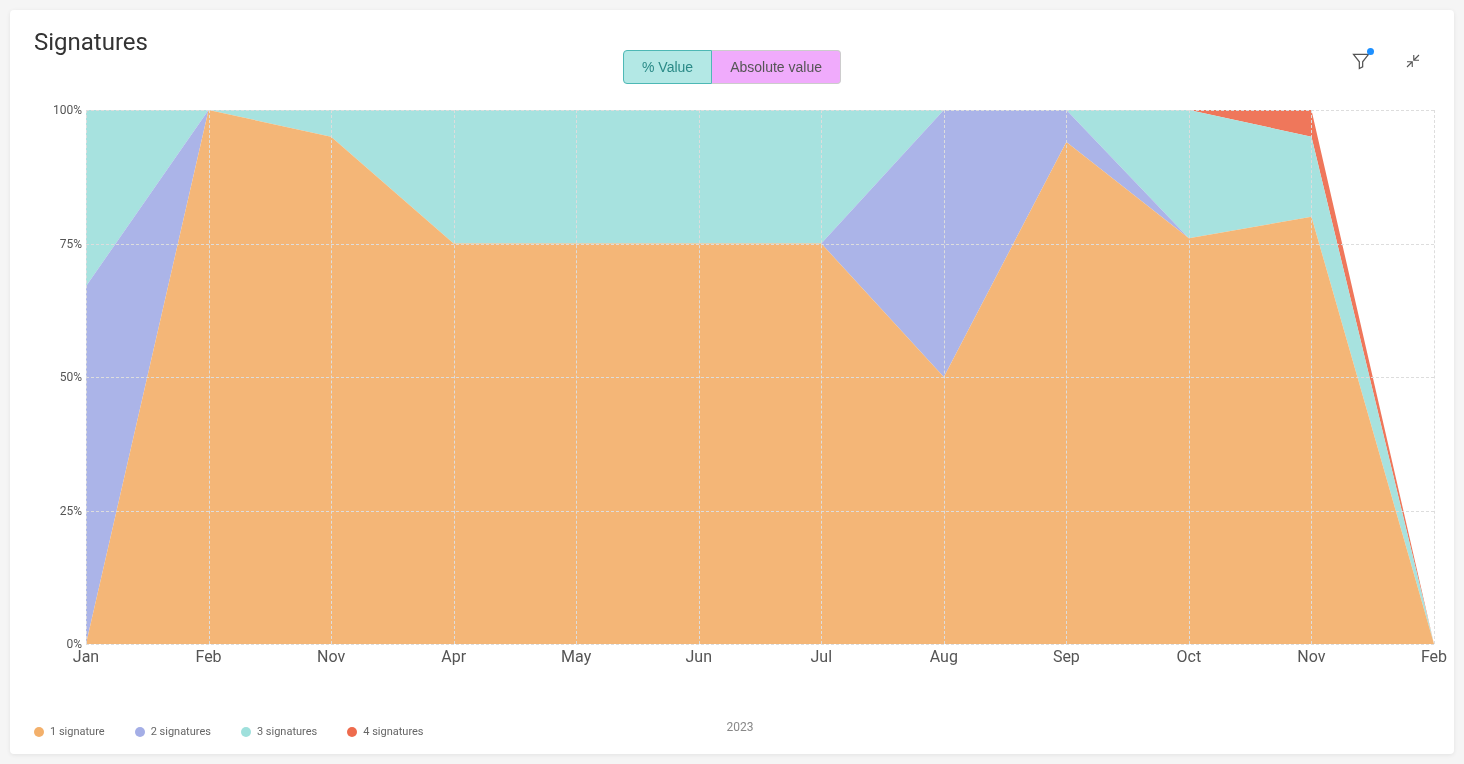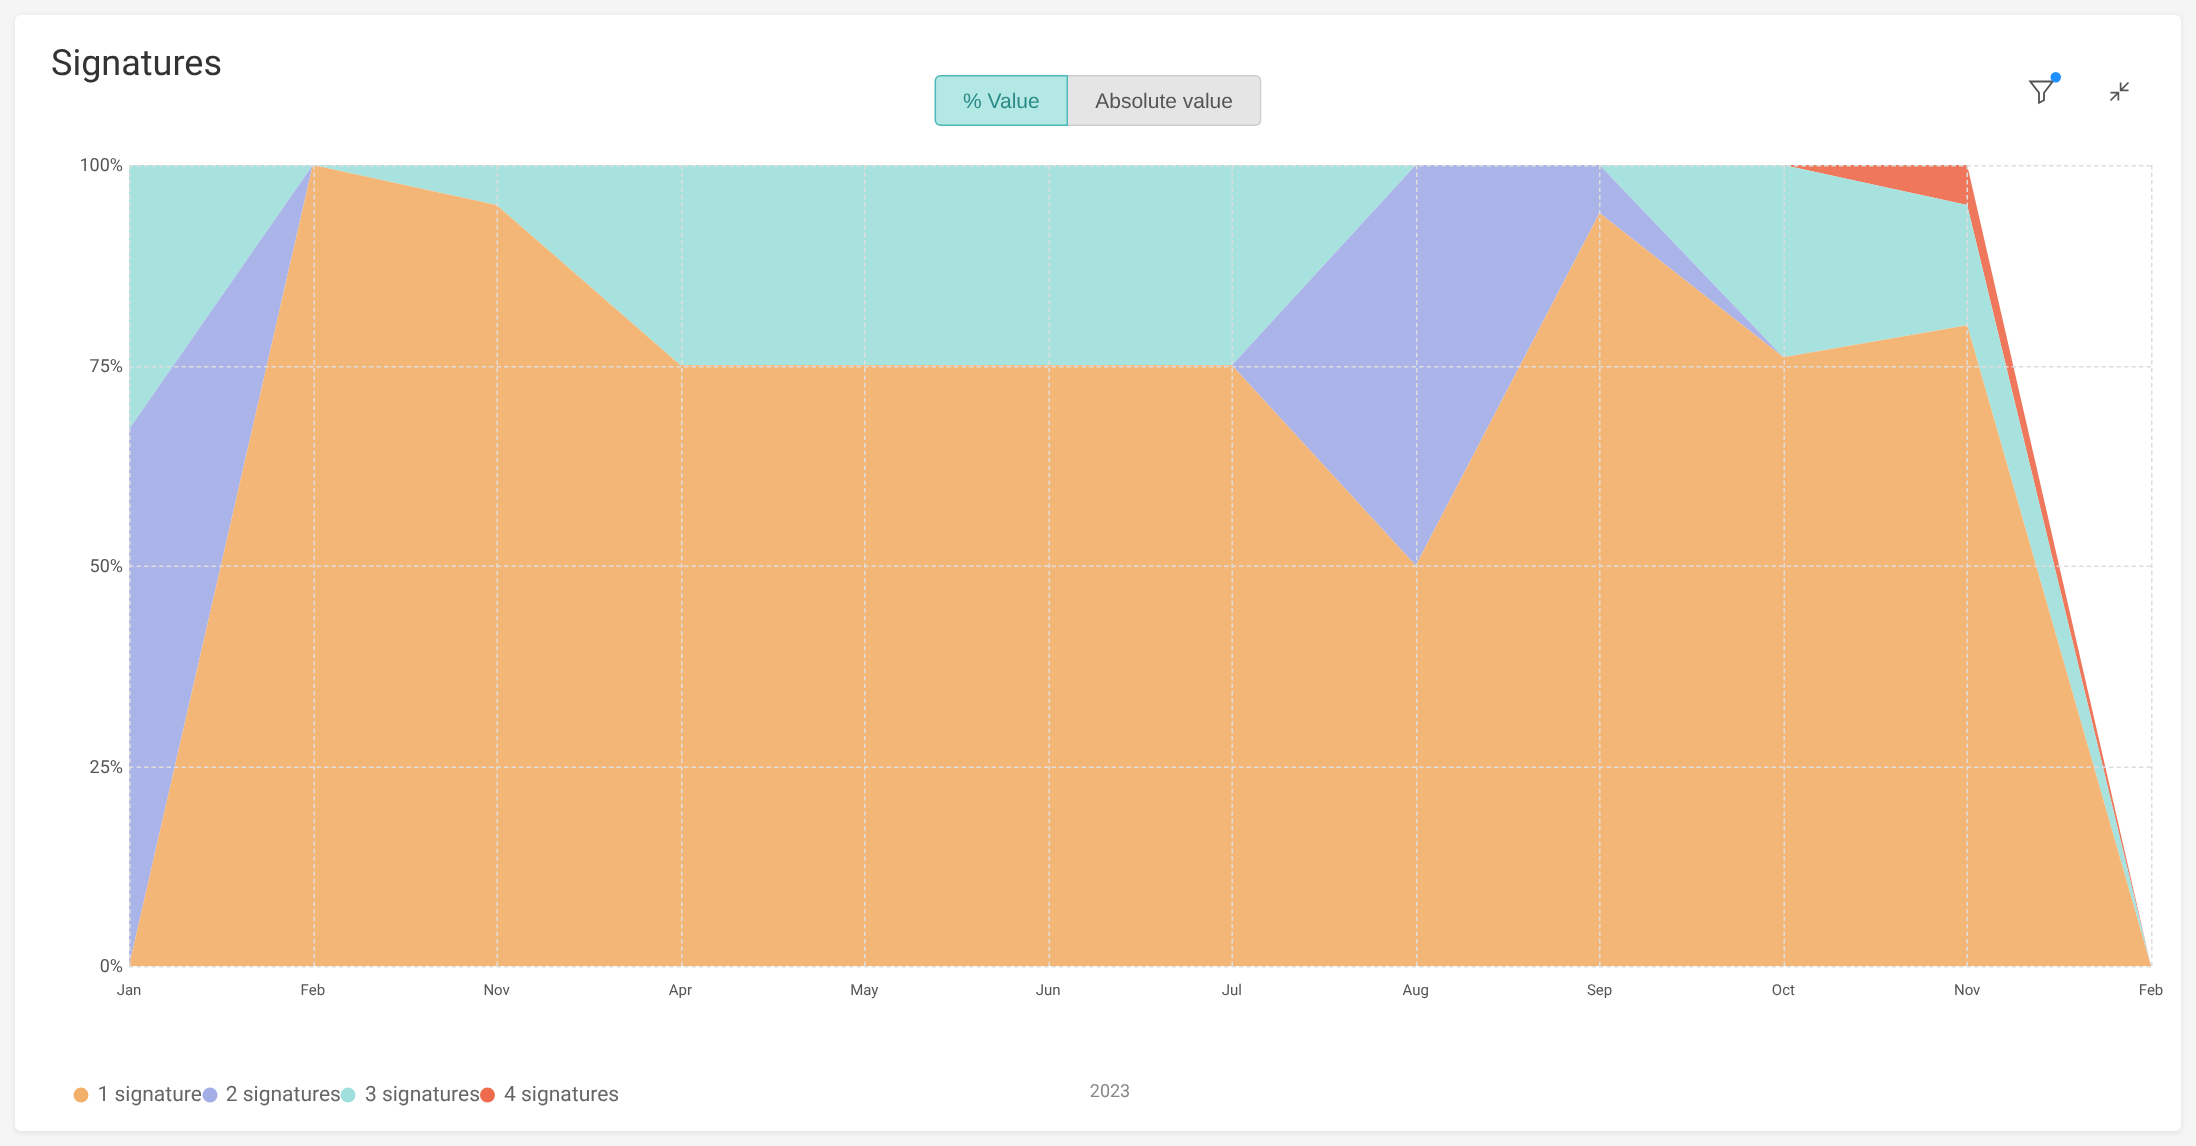--- a/index.html
+++ b/index.html
@@ -1,34 +1,34 @@
 <!DOCTYPE html>
 <html><head>
 <meta charset="utf-8">
 <style>
   html,body{margin:0;padding:0;background:#f5f5f5;font-family:-apple-system,BlinkMacSystemFont,"Segoe UI",Roboto,Arial,sans-serif;}
   .card{position:relative;margin:10px;background:#fff;border-radius:4px;box-shadow:0 1px 4px rgba(0,0,0,.08);height:744px;overflow:hidden;}
   .topbar{display:flex;align-items:center;padding:18px 12px 0 24px;}
   .title{font-size:24px;color:#333;font-weight:400;}
   .toggle-group{display:flex;margin-left:auto;position:absolute;left:50%;transform:translateX(-50%);top:40px;border-radius:11px;}
-  .toggle-btn{padding:8px 18px;font-size:14px;border:1px solid #ccc;background:#e5e5e5;color:#555;cursor:pointer;}
+  .toggle-btn{padding:8px 18px;font-size:14px;border:1px solid #ccc;background:#f0abfc;color:#555;cursor:pointer;}
   .toggle-btn:first-child{border-radius:4px 0 0 4px;}
   .toggle-btn:last-child{border-radius:0 4px 4px 0;border-left:none;}
   .toggle-btn.active{background:#b3e8e5;border-color:#4db8b5;color:#2a8a87;}
   .icons{position:absolute;right:30px;top:40px;display:flex;gap:30px;align-items:center;}
   .icon{width:22px;height:22px;display:flex;align-items:center;justify-content:center;cursor:pointer;color:#555;position:relative;}
   .filter-dot{position:absolute;top:-2px;right:-2px;width:7px;height:7px;background:#1e90ff;border-radius:50%;}
   .chart-wrap{position:absolute;left:36px;right:20px;top:100px;bottom:60px;}
   .plot{position:absolute;left:40px;right:0;top:0;bottom:50px;}
   .grid-line{position:absolute;left:0;right:0;border-top:1px dashed #ddd;}
   .grid-vline{position:absolute;top:0;bottom:0;border-left:1px dashed #ddd;}
   .y-label{position:absolute;left:-44px;font-size:12px;color:#555;transform:translateY(-50%);text-align:right;width:40px;}
-  .x-label{position:absolute;bottom:-22px;font-size:10px;color:#555;transform:translateX(-50%);}
+  .x-label{position:absolute;bottom:-22px;font-size:16px;color:#555;transform:translateX(-50%);}
   .x-axis-sub{position:absolute;bottom:-40px;left:50%;transform:translateX(-50%);font-size:12px;color:#888;}
-  .legend{position:absolute;left:39px;bottom:16px;display:flex;font-size:14px;color:#666;align-items:center;}
+  .legend{position:absolute;left:24px;bottom:16px;display:flex;gap:30px;font-size:11px;color:#666;align-items:center;}
   .swatch{display:inline-block;width:10px;height:10px;border-radius:50%;margin-right:6px;vertical-align:middle;}
   .legend-item{display:flex;align-items:center;cursor:pointer;}
   svg.areas{position:absolute;inset:0;width:100%;height:100%;}
 </style>
 </head>
 <body>
 
 <div class="card">
 
   <div class="topbar">

